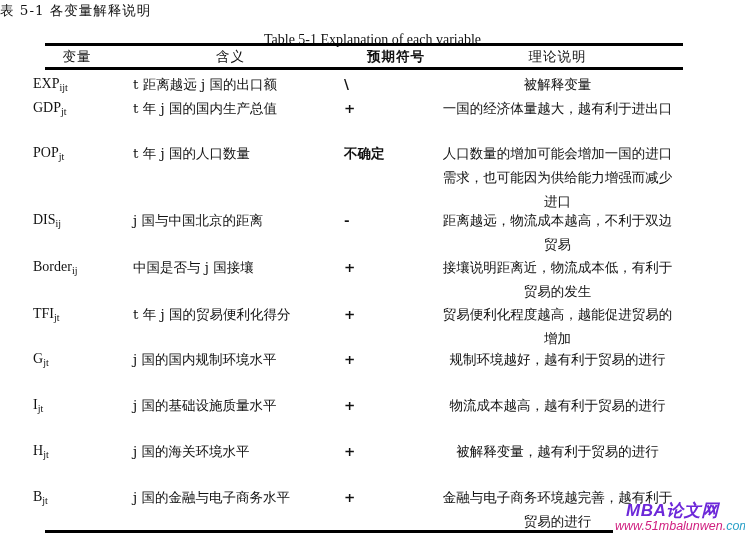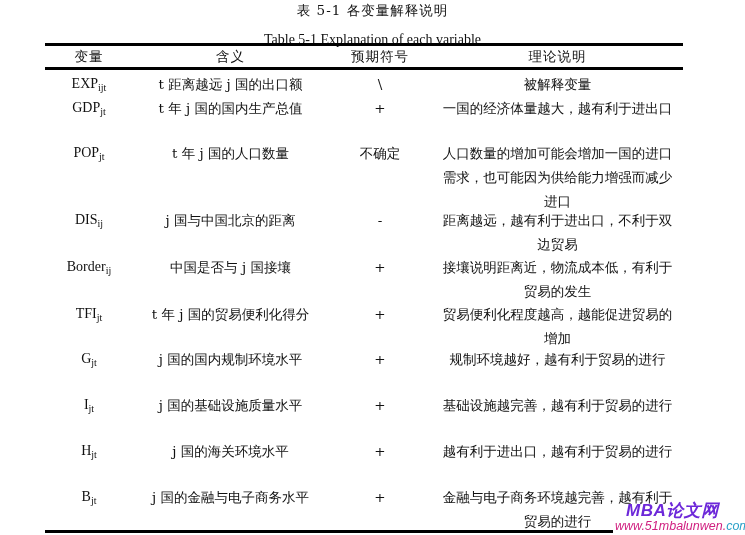--- a/index.html
+++ b/index.html
@@ -3,37 +3,37 @@
 <meta charset="utf-8">
 <style>
   html, body { margin: 0; padding: 0; background: #ffffff; }
   body {
     width: 745px; height: 535px; position: relative; overflow: hidden;
     font-family: "DejaVu Serif", "Liberation Serif", serif;
     color: #111;
   }
   .cap-zh {
     position: absolute; left: 0; width: 745px; top: 0; height: 20px;
-    text-align: center; font-size: 13.5px; line-height: 20px; letter-spacing: 1px;
+    font-size: 13.5px; line-height: 20px; letter-spacing: 1px;
   }
   .cap-en {
     position: absolute; left: 0; width: 745px; top: 30px; height: 20px;
     text-align: center; font-family: "Liberation Serif", serif; font-size: 14px; line-height: 20px;
   }
   .rule { position: absolute; left: 45px; width: 638px; background: #000; }
   .rule.top { top: 43px; height: 3px; }
   .rule.mid { top: 67px; height: 3px; }
   .rule.bot { top: 530px; height: 3px; }
   .hdr { position: absolute; top: 46px; height: 21px; line-height: 21px; font-size: 13.5px; text-align: center; letter-spacing: 1px; }
-  .c1 { left: 45px;  width: 88px; }
+  .c1 { left: 33px;  width: 88px; }
   .c2 { left: 133px; width: 195px; }
-  .c3 { left: 328px; width: 104px; }
+  .c3 { left: 344px; width: 104px; font-weight: bold; }
   .c4 { left: 432px; width: 251px; }
   .row { position: absolute; left: 0; width: 745px; }
-  .cell { position: absolute; top: 0; font-size: 13.5px; line-height: 24px; text-align: center; }
+  .cell { position: absolute; top: 0; font-size: 13.5px; line-height: 24px; }
   .cell.var { font-family: "Liberation Serif", serif; font-size: 14px; }
   .cell.var sub { font-size: 10px; vertical-align: -3px; line-height: 0; }
   .cell.theory { padding: 0 6px; box-sizing: border-box; text-align: center; }
   .wm1 {
     position: absolute; left: 626px; top: 499px; font-family: "Liberation Sans", sans-serif;
     font-weight: bold; font-style: italic; font-size: 17px; color: #6d28d9; letter-spacing: 0.5px;
   }
   .wm2 {
     position: absolute; left: 613px; top: 519px; font-family: "Liberation Sans", sans-serif;
     font-style: italic; font-size: 12.5px; color: #d02080; background: #fff; padding: 0 2px;
@@ -69,21 +69,21 @@
     <div class="row" style="top: 141px;">
       <div class="cell var c1"><span>POP</span><sub>jt</sub></div>
       <div class="cell c2">t 年 j 国的人口数量</div>
       <div class="cell c3">不确定</div>
       <div class="cell theory c4">人口数量的增加可能会增加一国的进口需求，也可能因为供给能力增强而减少进口</div>
     </div>
     <div class="row" style="top: 208px;">
       <div class="cell var c1"><span>DIS</span><sub>ij</sub></div>
       <div class="cell c2">j 国与中国北京的距离</div>
       <div class="cell c3">-</div>
-      <div class="cell theory c4">距离越远，越有利于进出口，不利于双边贸易</div>
+      <div class="cell theory c4">距离越远，物流成本越高，不利于双边贸易</div>
     </div>
     <div class="row" style="top: 255px;">
       <div class="cell var c1"><span>Border</span><sub>ij</sub></div>
       <div class="cell c2">中国是否与 j 国接壤</div>
       <div class="cell c3">+</div>
       <div class="cell theory c4">接壤说明距离近，物流成本低，有利于贸易的发生</div>
     </div>
     <div class="row" style="top: 302px;">
       <div class="cell var c1"><span>TFI</span><sub>jt</sub></div>
       <div class="cell c2">t 年 j 国的贸易便利化得分</div>
@@ -93,27 +93,27 @@
     <div class="row" style="top: 347px;">
       <div class="cell var c1"><span>G</span><sub>jt</sub></div>
       <div class="cell c2">j 国的国内规制环境水平</div>
       <div class="cell c3">+</div>
       <div class="cell theory c4">规制环境越好，越有利于贸易的进行</div>
     </div>
     <div class="row" style="top: 393px;">
       <div class="cell var c1"><span>I</span><sub>jt</sub></div>
       <div class="cell c2">j 国的基础设施质量水平</div>
       <div class="cell c3">+</div>
-      <div class="cell theory c4">基础设施越完善，越有利于贸易的进行</div>
+      <div class="cell theory c4">物流成本越高，越有利于贸易的进行</div>
     </div>
     <div class="row" style="top: 439px;">
       <div class="cell var c1"><span>H</span><sub>jt</sub></div>
       <div class="cell c2">j 国的海关环境水平</div>
       <div class="cell c3">+</div>
-      <div class="cell theory c4">越有利于进出口，越有利于贸易的进行</div>
+      <div class="cell theory c4">被解释变量，越有利于贸易的进行</div>
     </div>
     <div class="row" style="top: 485px;">
       <div class="cell var c1"><span>B</span><sub>jt</sub></div>
       <div class="cell c2">j 国的金融与电子商务水平</div>
       <div class="cell c3">+</div>
       <div class="cell theory c4">金融与电子商务环境越完善，越有利于贸易的进行</div>
     </div>
   </div>
 
 <div class="rule bot"></div>

